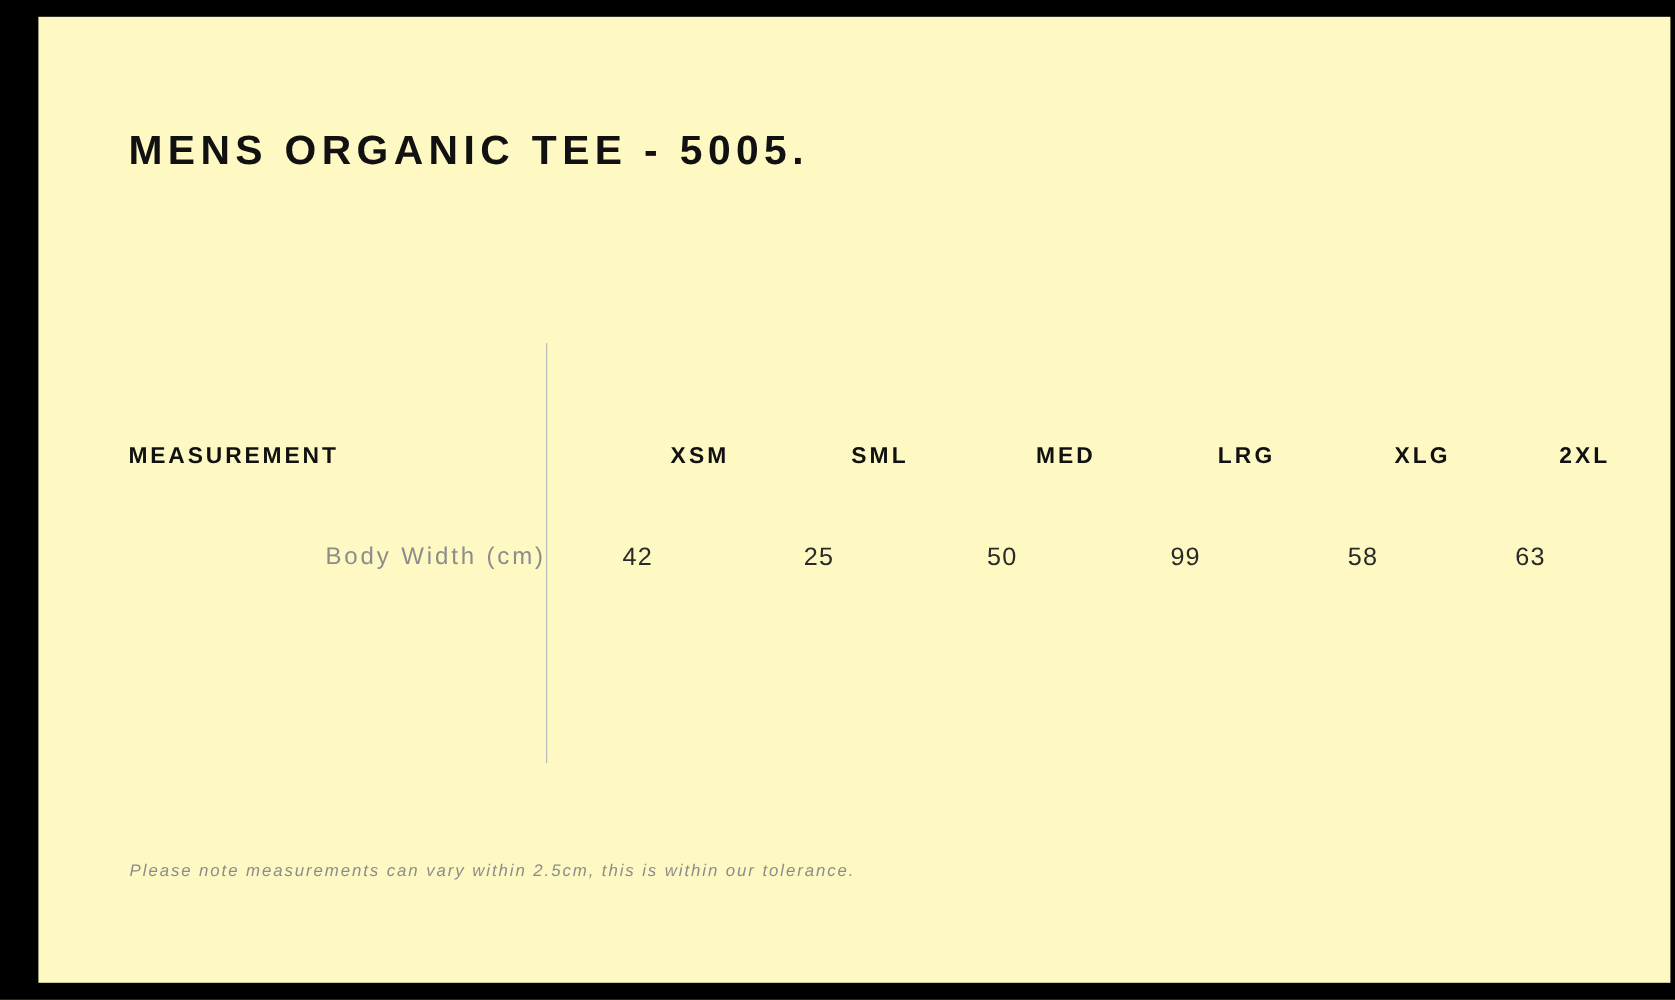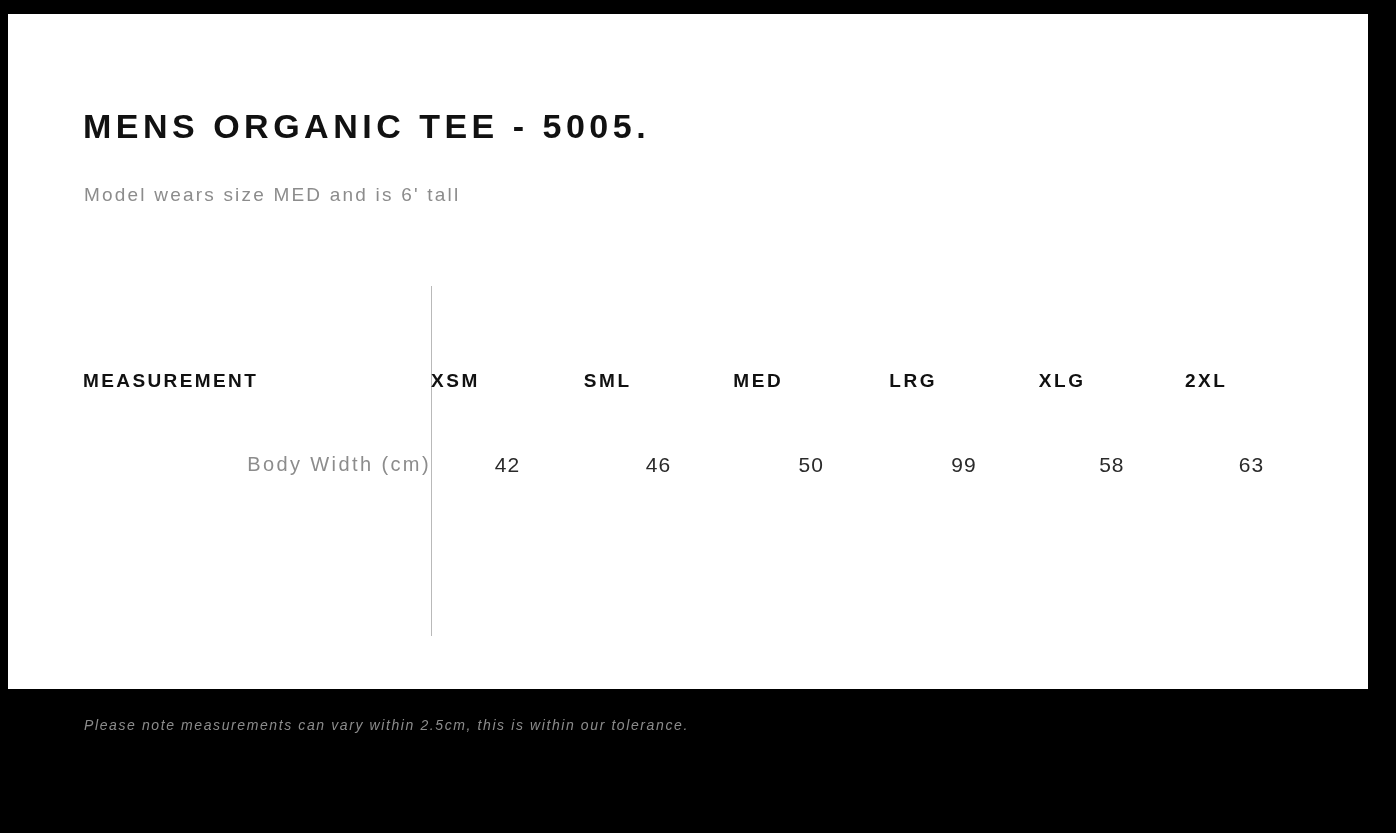--- a/index.html
+++ b/index.html
@@ -8,25 +8,25 @@
     background: #000000;
   }
   body {
     width: 1396px;
     height: 833px;
     font-family: "Liberation Sans", sans-serif;
     overflow: hidden;
   }
   .page {
     position: absolute;
-    left: 8px;
+    left: 32px;
     top: 14px;
     width: 1360px;
-    height: 675px;
-    background: #ffffff;
+    height: 805px;
+    background: #fef9c3;
   }
   .inner {
     position: relative;
     width: 100%;
     height: 100%;
   }
 
   .title {
     position: absolute;
     left: 75px;
@@ -66,21 +66,21 @@
   table.sizes th, table.sizes td {
     padding: 0;
     vertical-align: middle;
   }
   table.sizes thead th {
     height: 74px;
     font-size: 19px;
     font-weight: bold;
     letter-spacing: 2.6px;
     color: #111111;
-    text-align: left;
+    text-align: right;
   }
   table.sizes thead th.measure-head {
     text-align: left;
     width: 348px;
     letter-spacing: 2.4px;
     margin-left: 28px;
   }
   table.sizes tbody td {
     height: 93px;
     font-size: 21px;
@@ -106,41 +106,40 @@
     white-space: nowrap;
   }
 </style>
 </head>
 <body>
 
 <div class="page">
   <div class="inner">
 
     <div class="title">MENS ORGANIC TEE - 5005.</div>
-    <div class="subtitle">Model wears size MED and is 6' tall</div>
 
     <div class="vrule"></div>
 
     <table class="sizes">
       <thead>
         <tr>
           <th class="measure-head">MEASUREMENT</th>
           <th>XSM</th>
           <th>SML</th>
           <th>MED</th>
           <th>LRG</th>
           <th>XLG</th>
           <th>2XL</th>
         </tr>
       </thead>
       <tbody>
         <tr>
           <td class="row-label">Body Width (cm)</td>
           <td>42</td>
-          <td>46</td>
+          <td>25</td>
           <td>50</td>
           <td>99</td>
           <td>58</td>
           <td>63</td>
         </tr>
       </tbody>
     </table>
 
     <div class="note">Please note measurements can vary within 2.5cm, this is within our tolerance.</div>
 

